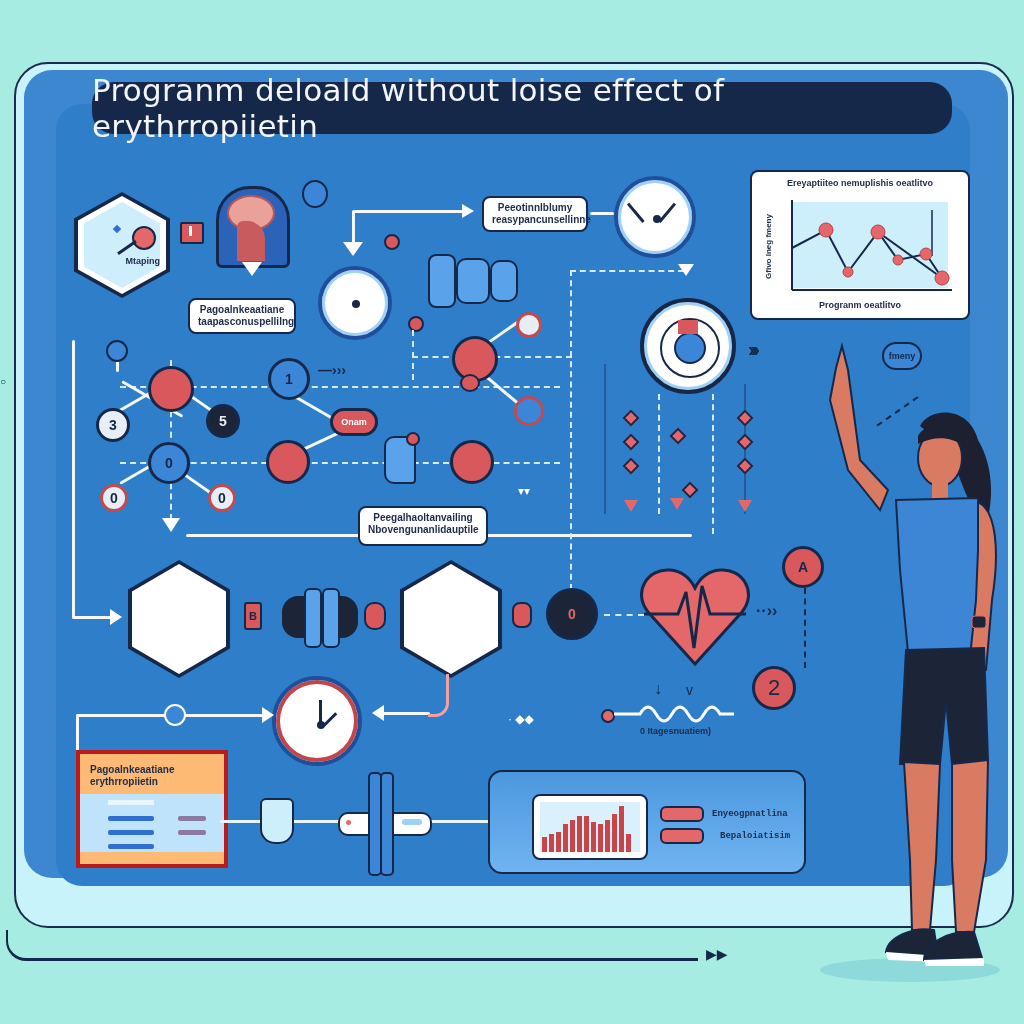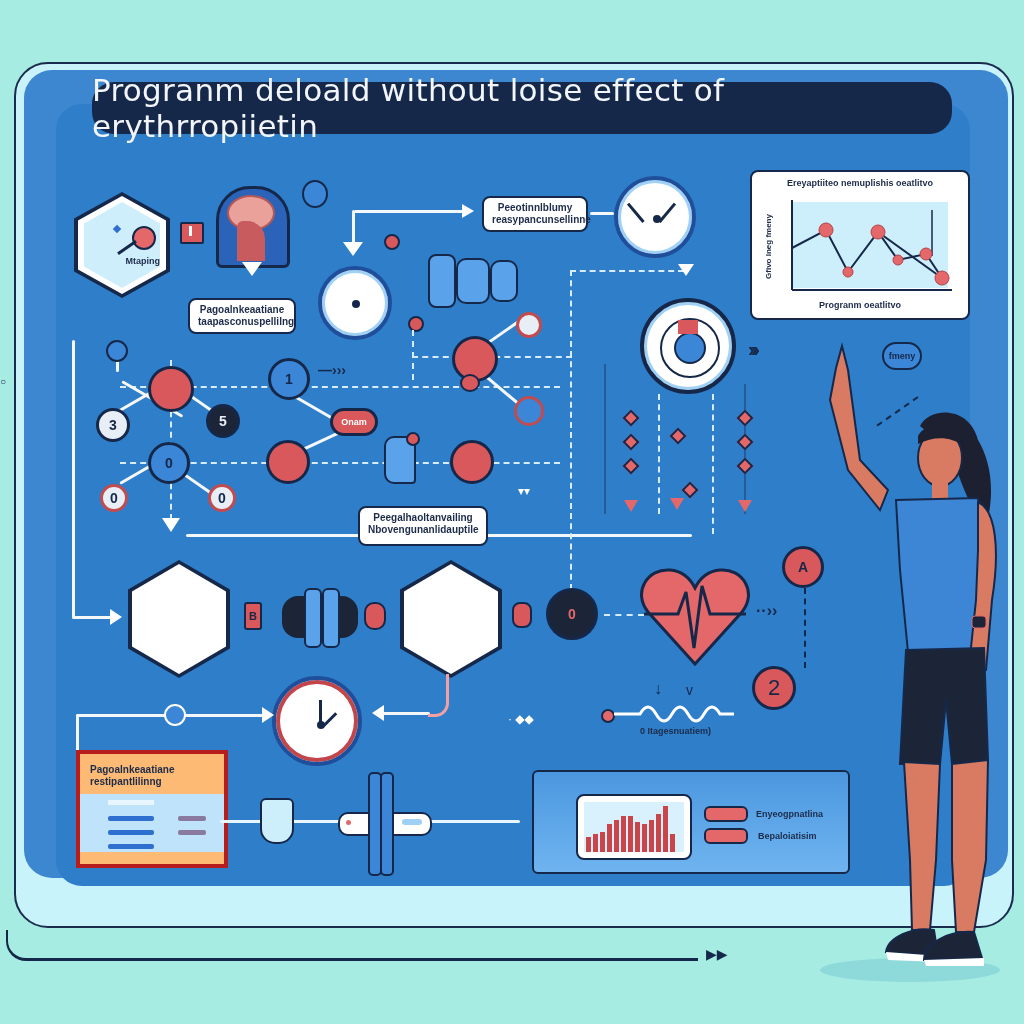--- a/index.html
+++ b/index.html
@@ -19,21 +19,21 @@
   .n-white{background:#e8eef5;}
   .n-dark{background:#1c2538;color:#e8eef5;}
   .dash-h{border-top:2px dashed #d8ecff;height:0;}
   .dash-v{border-left:2px dashed #d8ecff;width:0;}
   .line-h{height:3px;background:#f4f8fb;border-radius:2px;}
   .line-v{width:3px;background:#f4f8fb;border-radius:2px;}
   .clock{border-radius:50%;border:4px solid #1f4f9b;background:#fff;box-sizing:border-box;box-shadow:0 0 0 3px #9fd0f5 inset;}
   .diamond{width:12px;height:12px;background:#e4676a;transform:rotate(45deg);border:2px solid #16284a;box-sizing:border-box;}
   .tri-down{width:0;height:0;border-left:7px solid transparent;border-right:7px solid transparent;border-top:12px solid #e4676a;}
   .chart-card{left:750px;top:170px;width:216px;height:146px;background:#fff;border:2px solid #16284a;border-radius:8px;}
-  .legend-card{left:532px;top:770px;width:314px;height:100px;border-radius:6px;border:2px solid #16284a;background:linear-gradient(#4b97df,#6fb4f0);}
+  .legend-card{left:488px;top:770px;width:314px;height:100px;border-radius:14px;border:2px solid #16284a;background:linear-gradient(#4b97df,#6fb4f0);font-family:Liberation Mono, monospace;}
   .doc-card{left:76px;top:750px;width:144px;height:110px;background:#fdba74;border:4px solid #b91c1c;}
   .pill{border-radius:8px;}
   .small-txt{font-size:9px;font-weight:bold;color:#1c2b4a;}
 </style>
 </head>
 <body>
 
 <div class="abs board-outer"></div>
 <div class="abs board"></div>
 <div class="abs board-inner"></div>
@@ -253,21 +253,21 @@
 <div class="abs line-h" style="left:76px;top:714px;width:190px;"></div>
 <div class="abs line-v" style="left:76px;top:714px;height:40px;"></div>
 <div class="abs" style="left:262px;top:707px;width:0;height:0;border-top:8px solid transparent;border-bottom:8px solid transparent;border-left:12px solid #fff;"></div>
 <div class="abs node n-blue" style="left:164px;top:704px;width:22px;height:22px;border-width:2px;border-color:#fff;"></div>
 <div class="abs line-h" style="left:380px;top:712px;width:50px;"></div>
 <div class="abs" style="left:372px;top:705px;width:0;height:0;border-top:8px solid transparent;border-bottom:8px solid transparent;border-right:12px solid #fff;"></div>
 <div class="abs" style="left:428px;top:674px;width:18px;height:40px;border-right:3px solid #f4a0a3;border-bottom:3px solid #f4a0a3;border-radius:0 0 14px 0;"></div>
 
 <div class="abs doc-card">
   <div class="abs small-txt" style="left:10px;top:10px;font-size:10px;">Pagoalnkeaatiane</div>
-  <div class="abs small-txt" style="left:10px;top:22px;font-size:10px;">restipantlilinng</div>
+  <div class="abs small-txt" style="left:10px;top:22px;font-size:10px;">erythrropiietin</div>
   <div class="abs" style="left:0;right:0;top:40px;bottom:12px;background:#bfe3fb;">
     <div class="abs" style="left:28px;top:6px;width:46px;height:5px;background:#e8f6ff;"></div>
     <div class="abs" style="left:28px;top:22px;width:46px;height:5px;background:#2f6fcf;border-radius:2px;"></div>
     <div class="abs" style="left:98px;top:22px;width:28px;height:5px;background:#8a7aa0;border-radius:2px;"></div>
     <div class="abs" style="left:28px;top:36px;width:46px;height:5px;background:#2f6fcf;border-radius:2px;"></div>
     <div class="abs" style="left:98px;top:36px;width:28px;height:5px;background:#8a7aa0;border-radius:2px;"></div>
     <div class="abs" style="left:28px;top:50px;width:46px;height:5px;background:#2f6fcf;border-radius:2px;"></div>
   </div>
 </div>
 
@@ -298,21 +298,21 @@
       <rect x="65" y="18" width="5" height="32" fill="#c94549"></rect>
       <rect x="72" y="12" width="5" height="38" fill="#c94549"></rect>
       <rect x="79" y="4" width="5" height="46" fill="#c94549"></rect>
       <rect x="86" y="32" width="5" height="18" fill="#c94549"></rect>
     </svg>
   </div>
   <div class="abs" style="left:170px;top:34px;display:flex;align-items:center;gap:8px;">
     <div style="width:40px;height:12px;background:#e4676a;border:2px solid #16284a;border-radius:6px;"></div>
     <span class="small-txt">Enyeogpnatlina</span>
   </div>
-  <div class="abs" style="left:170px;top:56px;display:flex;align-items:center;gap:10px;">
+  <div class="abs" style="left:170px;top:56px;display:flex;align-items:center;gap:16px;">
     <div style="width:40px;height:12px;background:#e4676a;border:2px solid #16284a;border-radius:6px;"></div>
     <span class="small-txt">Bepaloiatisim</span>
   </div>
 </div>
 
 <div class="abs" style="left:6px;top:930px;width:690px;height:28px;border-left:2px solid #16284a;border-bottom:3px solid #16284a;border-radius:0 0 0 20px;"></div>
 <div class="abs" style="left:706px;top:946px;color:#16284a;font-size:14px;">▶▶</div>
 
 <svg class="abs" style="left:800px;top:340px;" width="220" height="650">
   <ellipse cx="110" cy="630" rx="90" ry="12" fill="#7fcfd6" opacity=".6"></ellipse>

